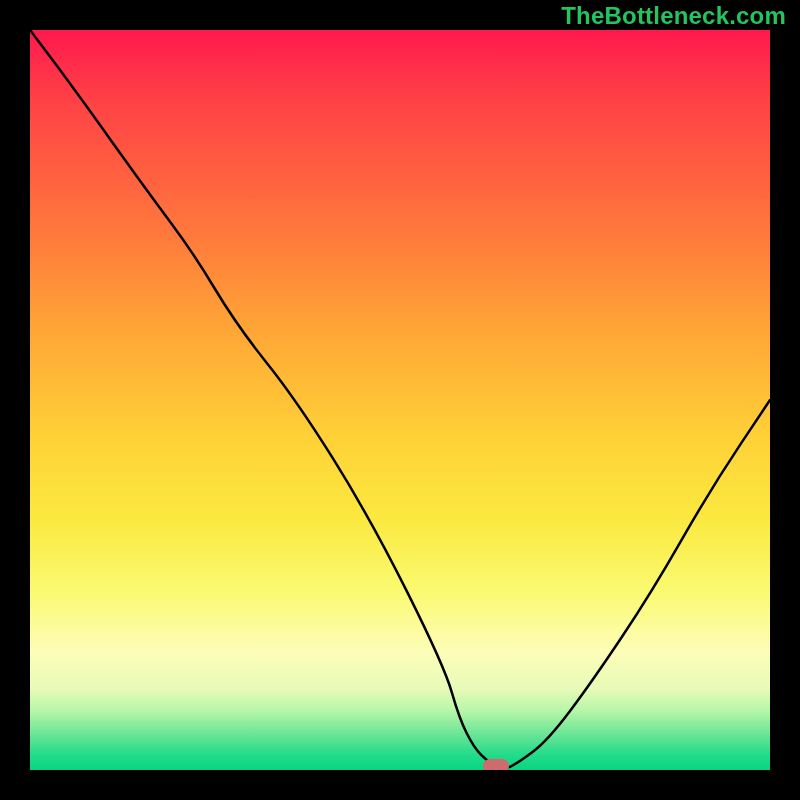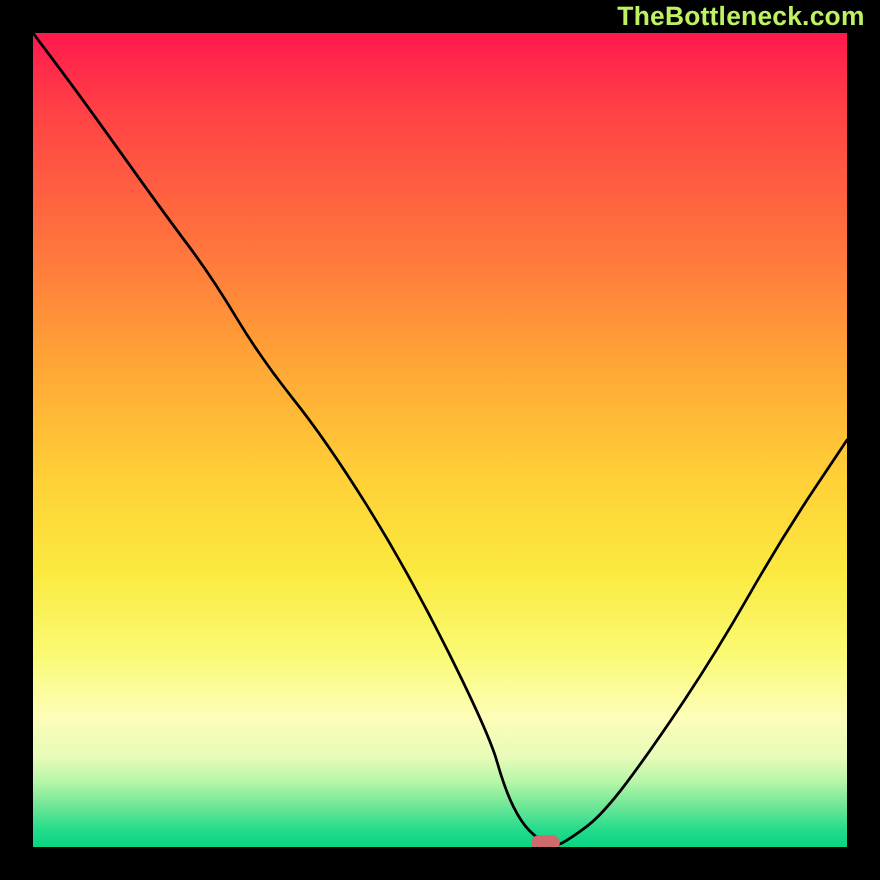--- a/index.html
+++ b/index.html
@@ -14,21 +14,21 @@
   .frame {
     position: relative;
     width: 800px;
     height: 800px;
     background: #000;
   }
   .watermark {
     position: absolute;
     top: 2px;
     right: 14px;
-    color: #bef264;
+    color: #22c55e;
     font-size: 24px;
     font-weight: 600;
     letter-spacing: 0.2px;
     z-index: 10;
   }
   .plot-area {
     position: absolute;
     left: 30px;
     top: 30px;
     width: 740px;

